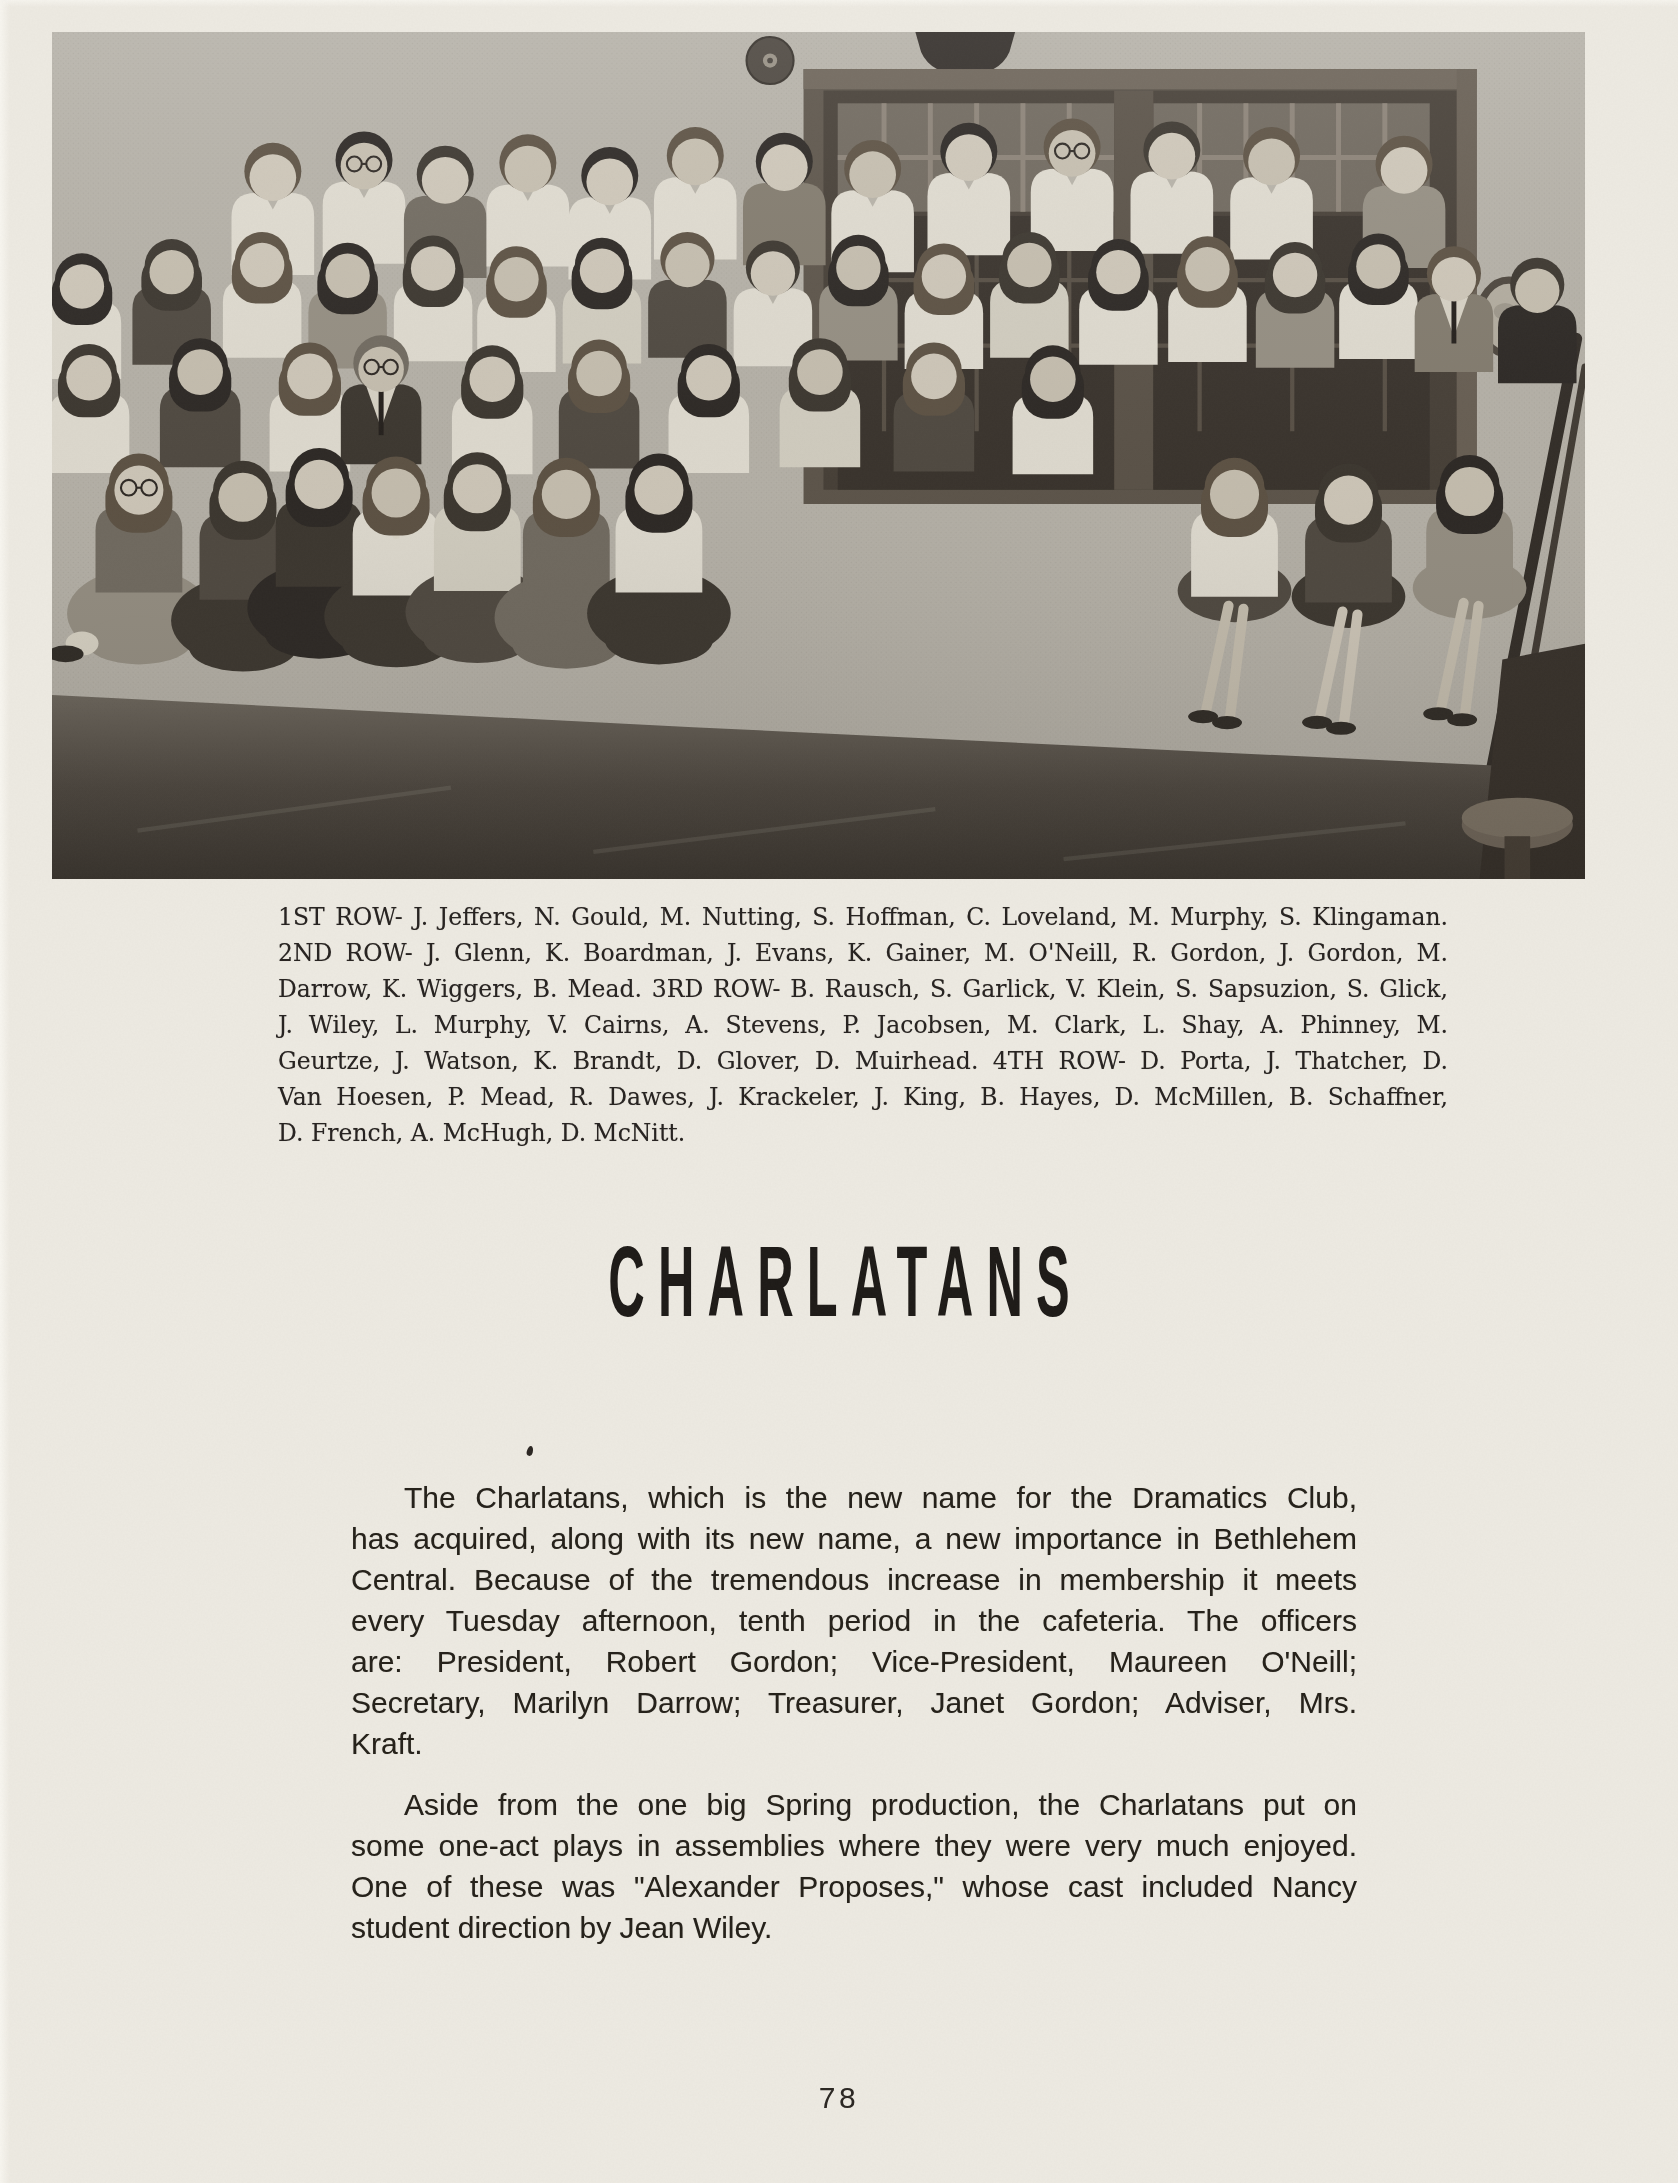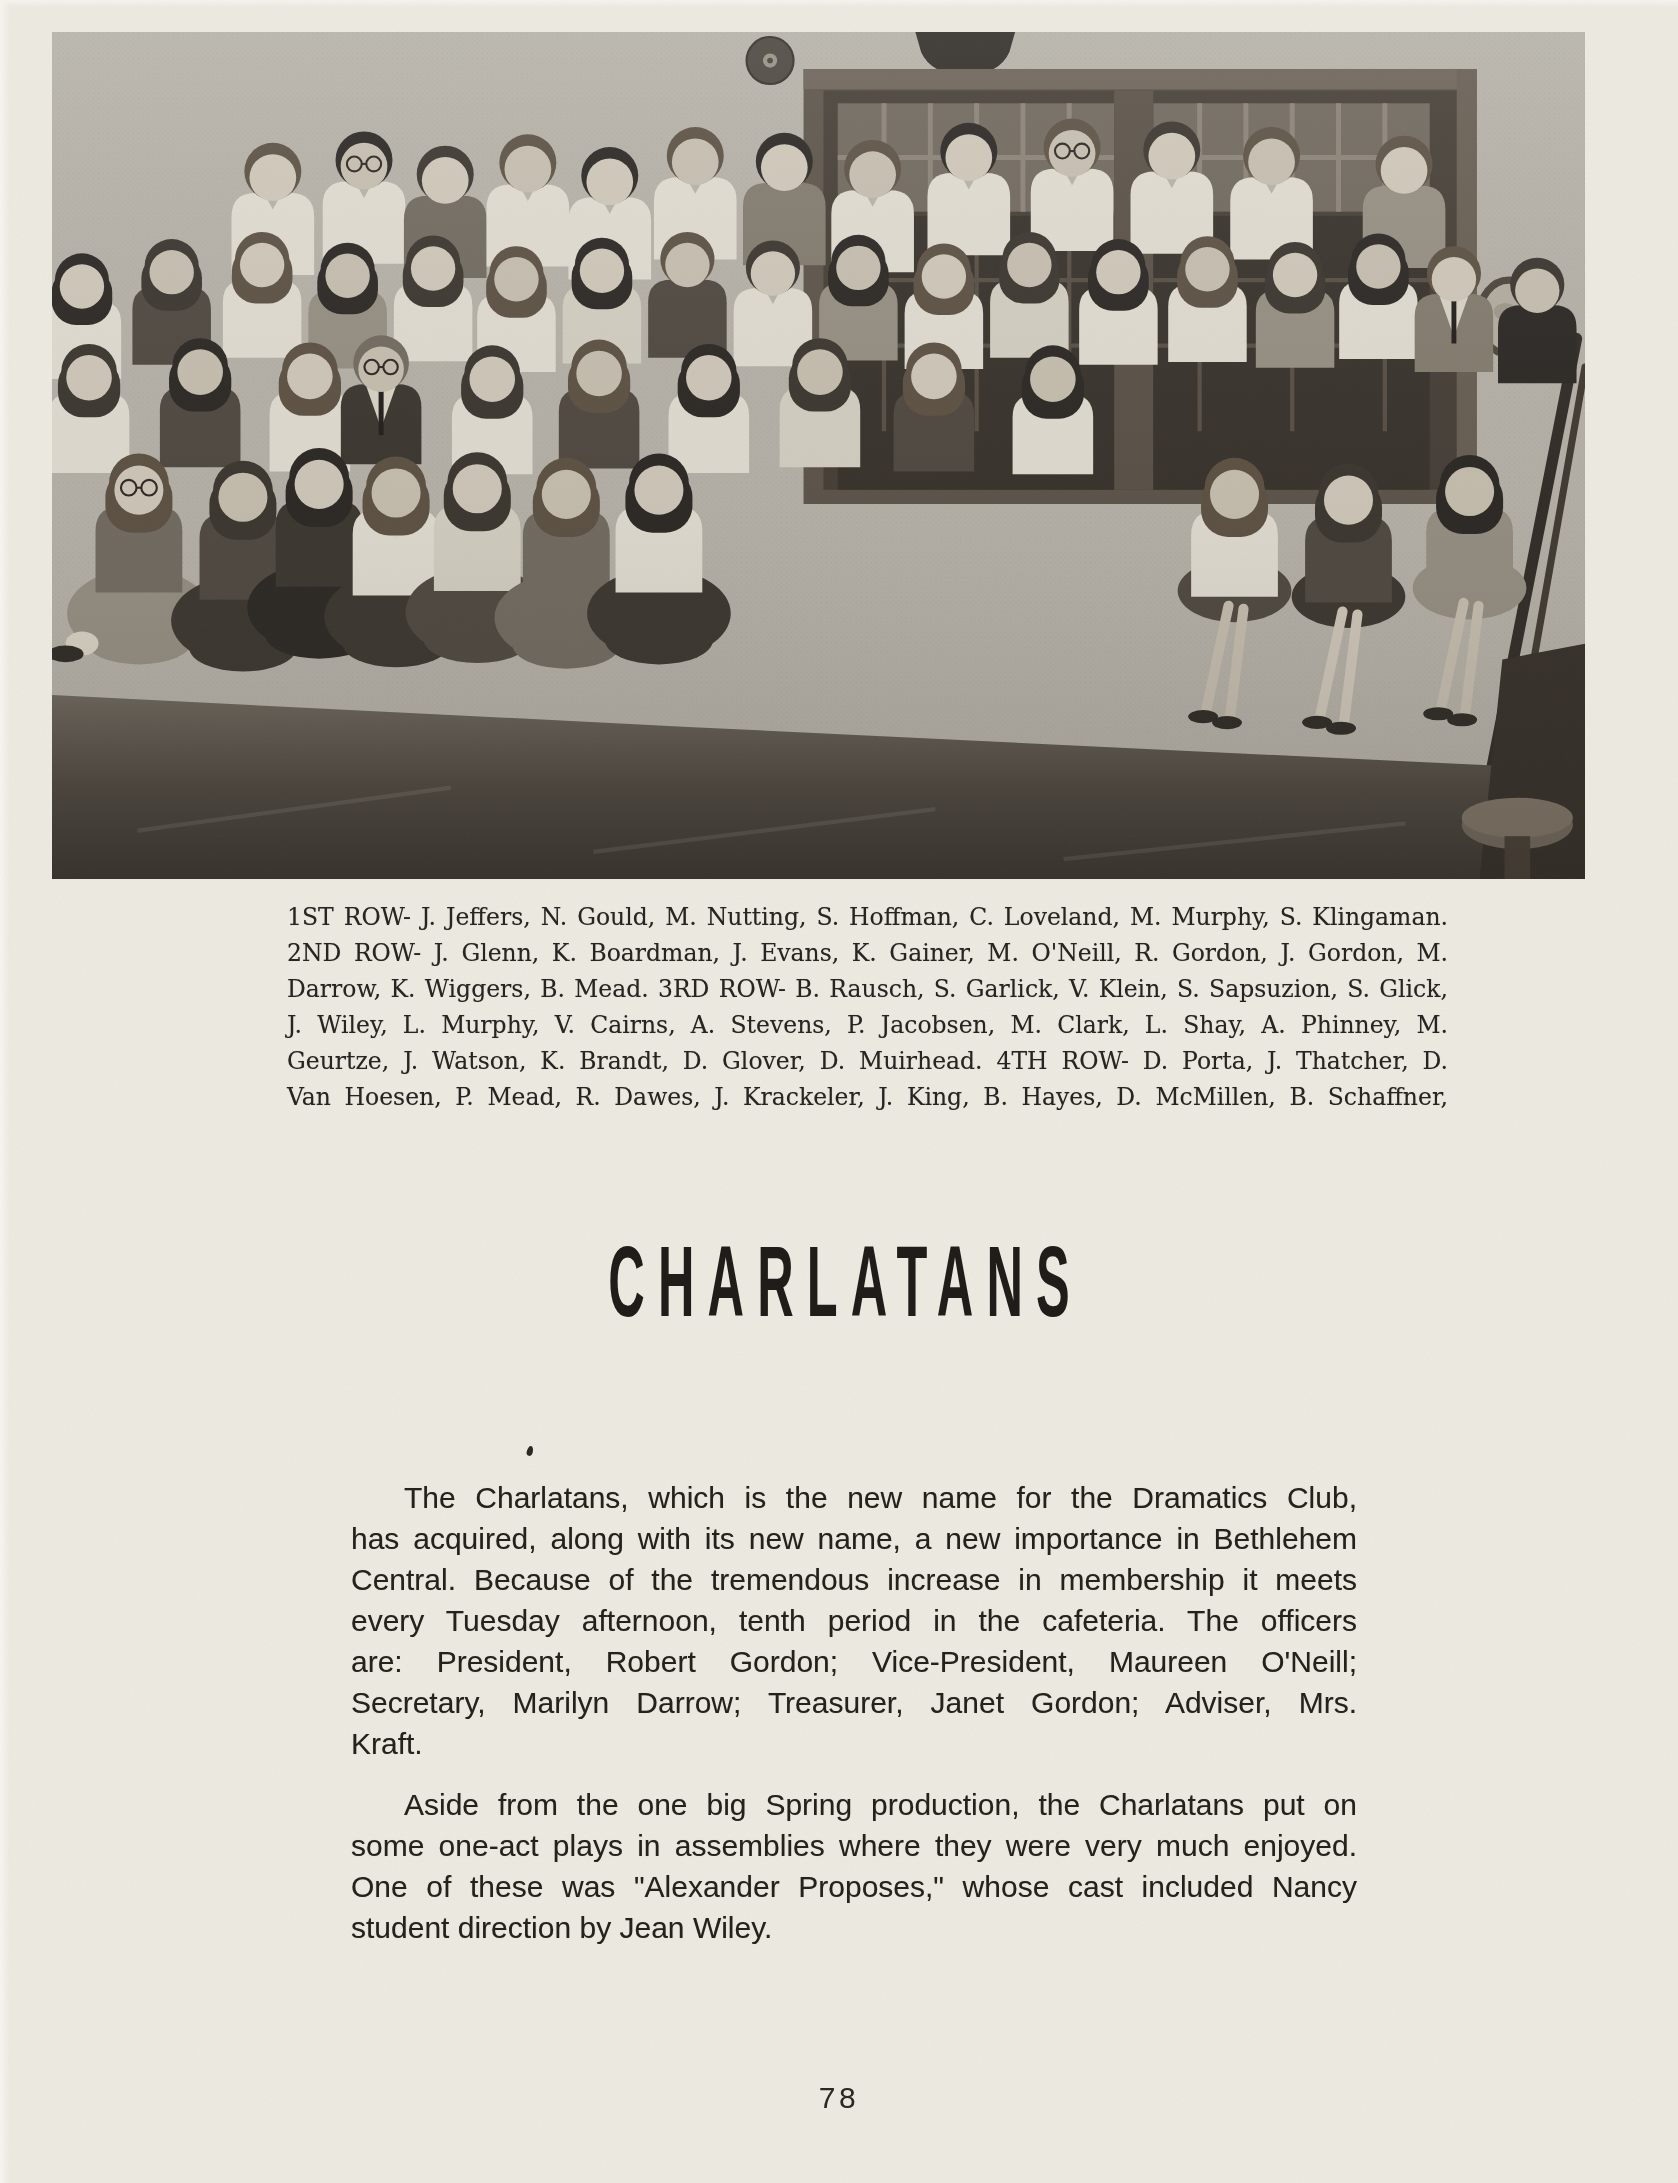--- a/index.html
+++ b/index.html
@@ -7,21 +7,21 @@
         font-family:"Liberation Sans",sans-serif;}
   .scan-edge{position:absolute;left:0;top:0;width:10px;height:100%;
         background:linear-gradient(to right,#f8f6f0,rgba(248,246,240,0));}
   .scan-edge-top{position:absolute;left:0;top:0;width:100%;height:7.1px;
         background:linear-gradient(to bottom,#f6f4ee,rgba(246,244,238,0));}
   .photo{position:absolute;left:52px;top:32px;width:1533px;height:847px;margin:0;}
   .photo svg{display:block;width:100%;height:100%;}
   .caption{position:absolute;left:278px;top:899px;width:1170px;
         font-family:"DejaVu Serif","Liberation Serif",serif;font-size:23.5px;line-height:36px;
         color:#262220;text-shadow:0 0 0.7px rgba(45,40,34,.35);}
-  .cap-line{text-align:justify;text-align-last:justify;margin-left:9px;}
+  .cap-line{text-align:justify;text-align-last:justify;}
   .cap-line.last{text-align-last:left;}
   .title{position:absolute;left:0;top:1235px;width:1678px;margin:0;text-align:center;
         font-family:"Liberation Sans",sans-serif;font-weight:bold;font-size:101px;line-height:93px;
         letter-spacing:.26em;text-indent:.26em;color:#1d1a17;
         transform:scaleX(.5);transform-origin:50% 50%;}
   .ink-dot{position:absolute;left:527px;top:1446px;width:6.4px;height:10px;background:#2b2622;
         border-radius:50% 50% 50% 50%/62% 62% 38% 38%;transform:rotate(14deg);}
   .article{position:absolute;left:351px;top:1477px;width:1006px;font-size:30px;line-height:41px;
         color:#242019;text-shadow:0 0 0.7px rgba(40,35,30,.3);}
   .para{margin:0;}
@@ -504,20 +504,21 @@
     </svg>
   </figure>
 
   <div class="caption" id="caption">
       <div class="cap-line">1ST ROW- J. Jeffers, N. Gould, M. Nutting, S. Hoffman, C. Loveland, M. Murphy, S. Klingaman.</div>
       <div class="cap-line">2ND ROW- J. Glenn, K. Boardman, J. Evans, K. Gainer, M. O'Neill, R. Gordon, J. Gordon, M.</div>
       <div class="cap-line">Darrow, K. Wiggers, B. Mead.  3RD ROW- B. Rausch, S. Garlick, V. Klein, S. Sapsuzion, S. Glick,</div>
       <div class="cap-line">J. Wiley, L. Murphy, V. Cairns, A. Stevens, P. Jacobsen, M. Clark, L. Shay, A. Phinney, M.</div>
       <div class="cap-line">Geurtze, J. Watson, K. Brandt, D. Glover, D. Muirhead.  4TH ROW- D. Porta, J. Thatcher, D.</div>
       <div class="cap-line">Van Hoesen, P. Mead, R. Dawes, J. Krackeler, J. King, B. Hayes, D. McMillen, B. Schaffner,</div>
+      <div class="cap-line last">D. French, A. McHugh, D. McNitt.</div>
     </div>
 
   <h1 class="title">CHARLATANS</h1>
 
   <div class="ink-dot"></div>
 
   <div class="article" id="article">
       <div class="para">
         <div class="body-line indent">The Charlatans, which is the new name for the Dramatics Club,</div>
         <div class="body-line">has acquired, along with its new name, a new importance in Bethlehem</div>

